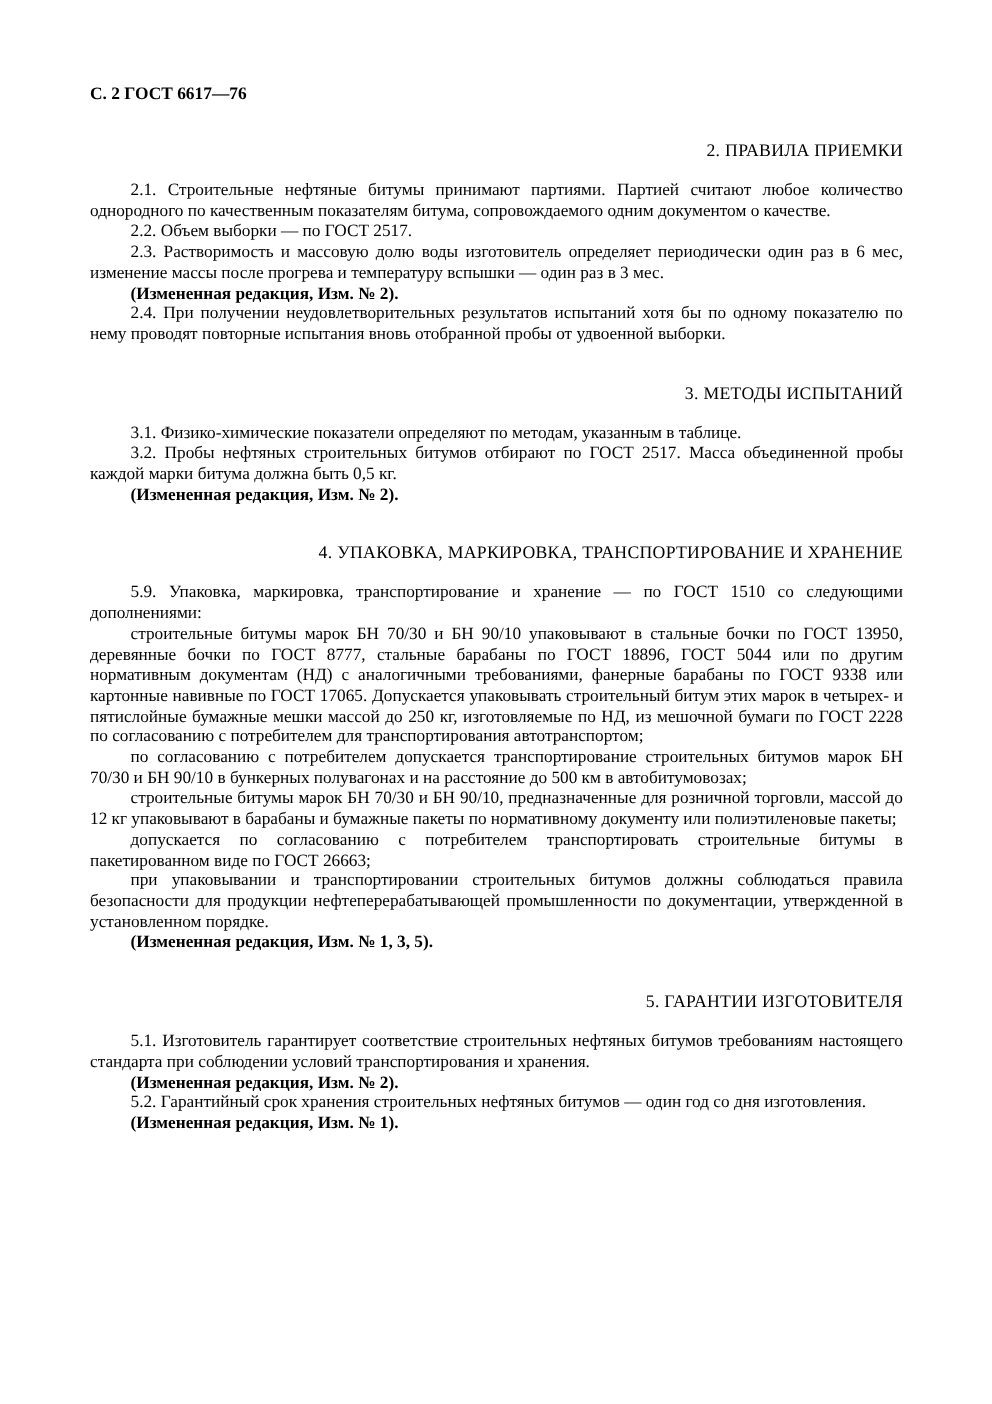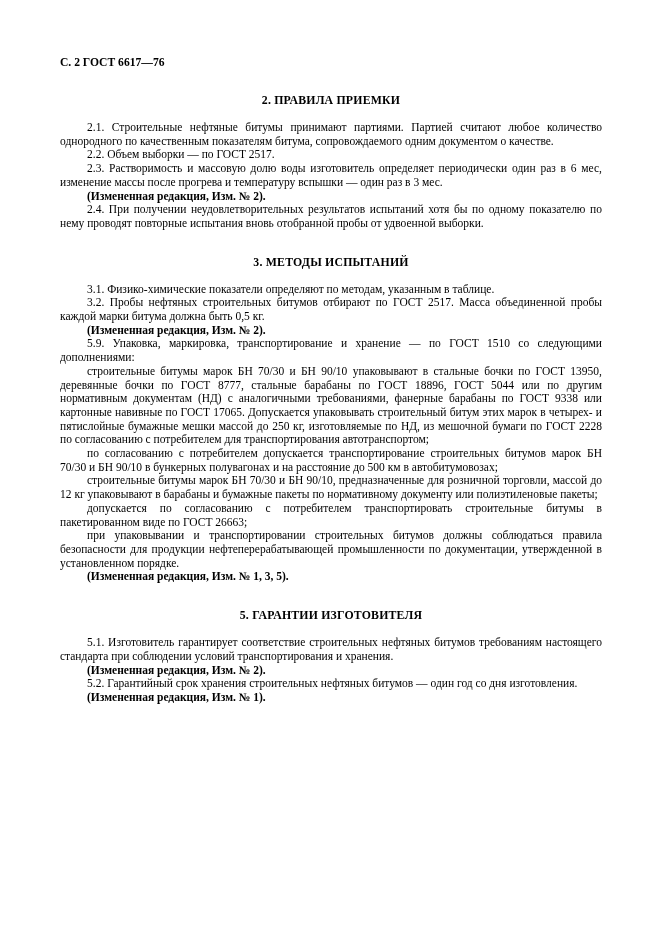--- a/index.html
+++ b/index.html
@@ -17,22 +17,22 @@
     height: 920px;
     padding: 56px 59px 40px 60px;
     background: #ffffff;
   }
   .page-header {
     font-weight: bold;
     font-size: 11.6px;
     margin: 0 0 10px 0;
   }
   .sec-title {
-    text-align: center;
-    font-weight: bold;
+    text-align: right;
+    font-weight: normal;
     font-size: 11.8px;
     letter-spacing: 0.2px;
     margin: 24px 0 13px 0;
   }
   .para {
     font-size: 11.5px;
     line-height: 13.7px;
     text-align: justify;
     text-indent: 27px;
     margin: 0;
@@ -53,20 +53,21 @@
         <p class="para bold">(Измененная редакция, Изм. № 2).</p>
         <p class="para">2.4. При получении неудовлетворительных результатов испытаний хотя бы по одному показателю по нему проводят повторные испытания вновь отобранной пробы от удвоенной выборки.</p>
       </section>
       <section>
         <h2 class="sec-title">3. МЕТОДЫ ИСПЫТАНИЙ</h2>
         <p class="para">3.1. Физико-химические показатели определяют по методам, указанным в таблице.</p>
         <p class="para">3.2. Пробы нефтяных строительных битумов отбирают по ГОСТ 2517. Масса объединенной пробы каждой марки битума должна быть 0,5 кг.</p>
         <p class="para bold">(Измененная редакция, Изм. № 2).</p>
       </section>
       <section>
+        <h2 class="sec-title">4. УПАКОВКА, МАРКИРОВКА, ТРАНСПОРТИРОВАНИЕ И ХРАНЕНИЕ</h2>
         <p class="para">5.9. Упаковка, маркировка, транспортирование и хранение — по ГОСТ 1510 со следующими дополнениями:</p>
         <p class="para">строительные битумы марок БН 70/30 и БН 90/10 упаковывают в стальные бочки по ГОСТ 13950, деревянные бочки по ГОСТ 8777, стальные барабаны по ГОСТ 18896, ГОСТ 5044 или по другим нормативным документам (НД) с аналогичными требованиями, фанерные барабаны по ГОСТ 9338 или картонные навивные по ГОСТ 17065. Допускается упаковывать строительный битум этих марок в четырех- и пятислойные бумажные мешки массой до 250 кг, изготовляемые по НД, из мешочной бумаги по ГОСТ 2228 по согласованию с потребителем для транспортирования автотранспортом;</p>
         <p class="para">по согласованию с потребителем допускается транспортирование строительных битумов марок БН 70/30 и БН 90/10 в бункерных полувагонах и на расстояние до 500 км в автобитумовозах;</p>
         <p class="para">строительные битумы марок БН 70/30 и БН 90/10, предназначенные для розничной торговли, массой до 12 кг упаковывают в барабаны и бумажные пакеты по нормативному документу или полиэтиленовые пакеты;</p>
         <p class="para">допускается по согласованию с потребителем транспортировать строительные битумы в пакетированном виде по ГОСТ 26663;</p>
         <p class="para">при упаковывании и транспортировании строительных битумов должны соблюдаться правила безопасности для продукции нефтеперерабатывающей промышленности по документации, утвержденной в установленном порядке.</p>
         <p class="para bold">(Измененная редакция, Изм. № 1, 3, 5).</p>
       </section>
       <section>
         <h2 class="sec-title">5. ГАРАНТИИ ИЗГОТОВИТЕЛЯ</h2>

